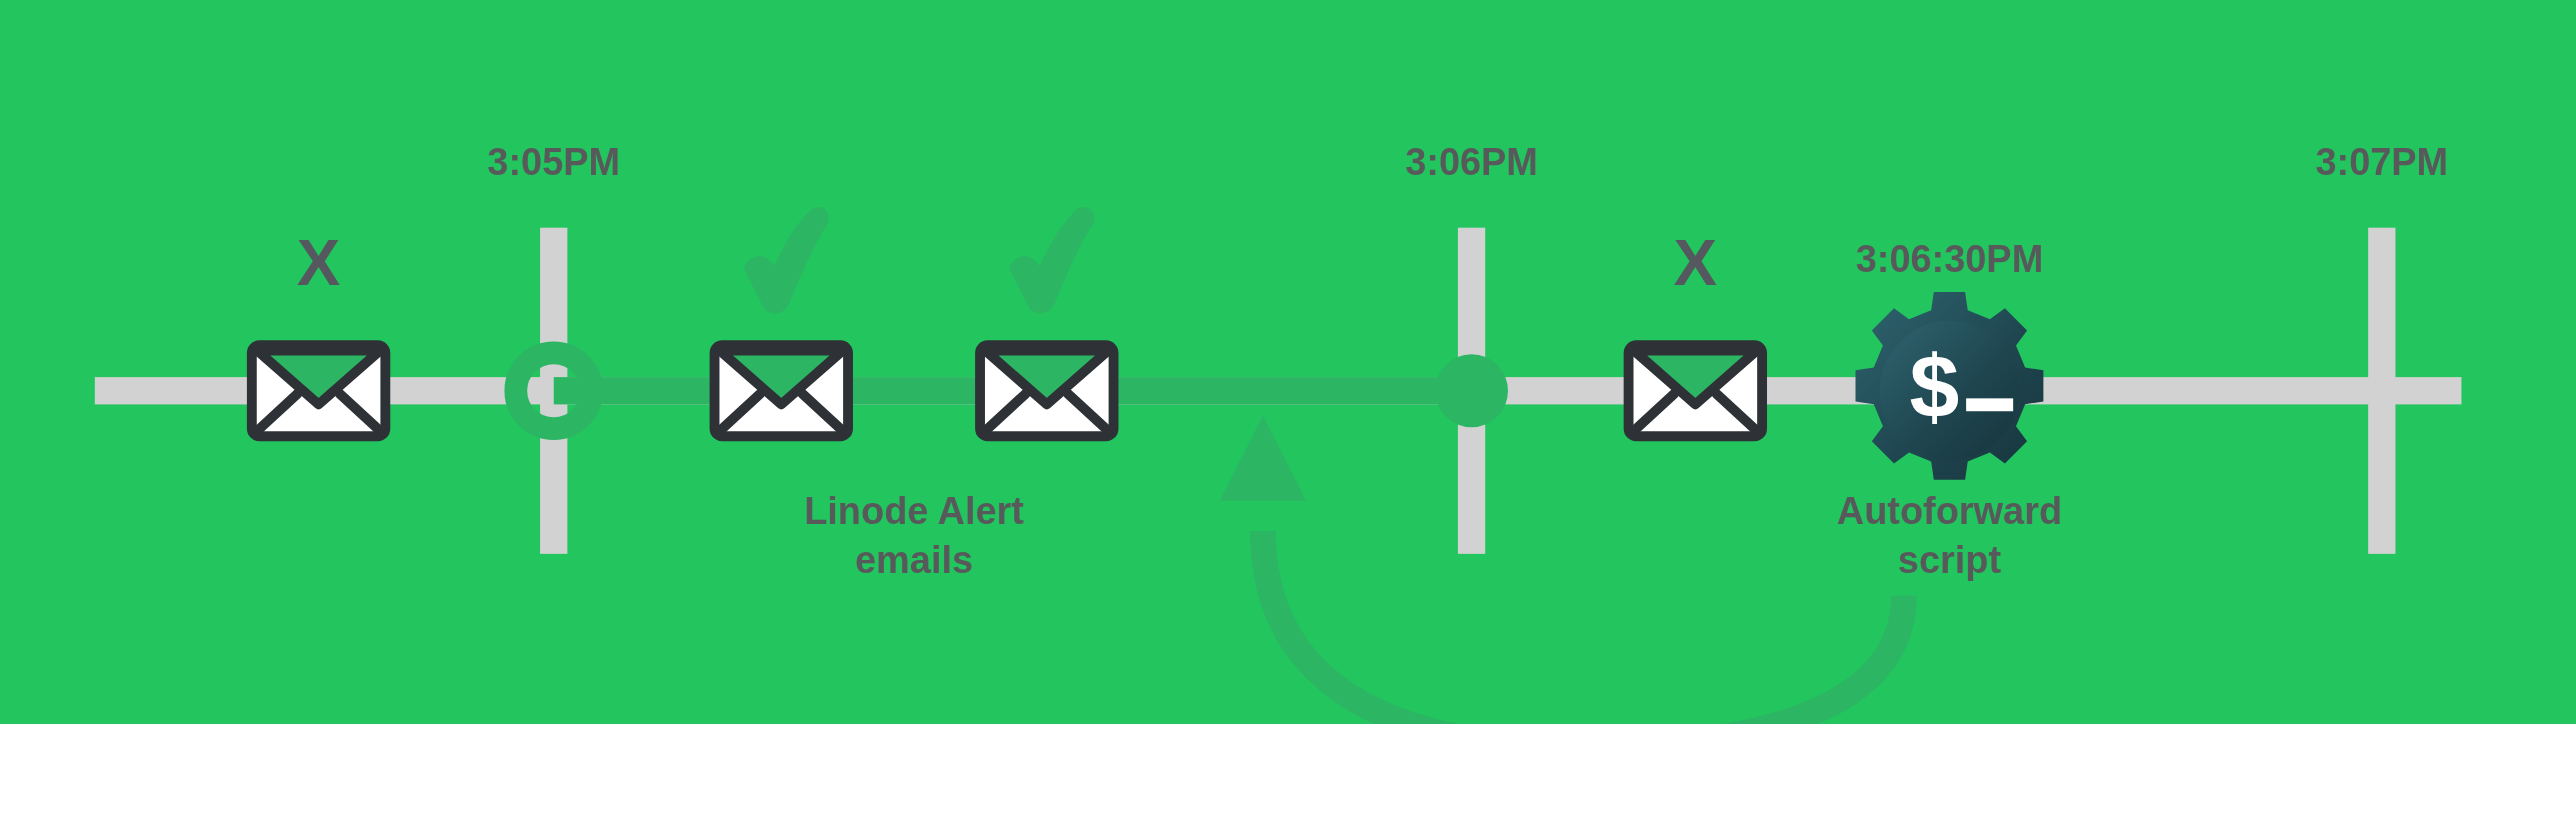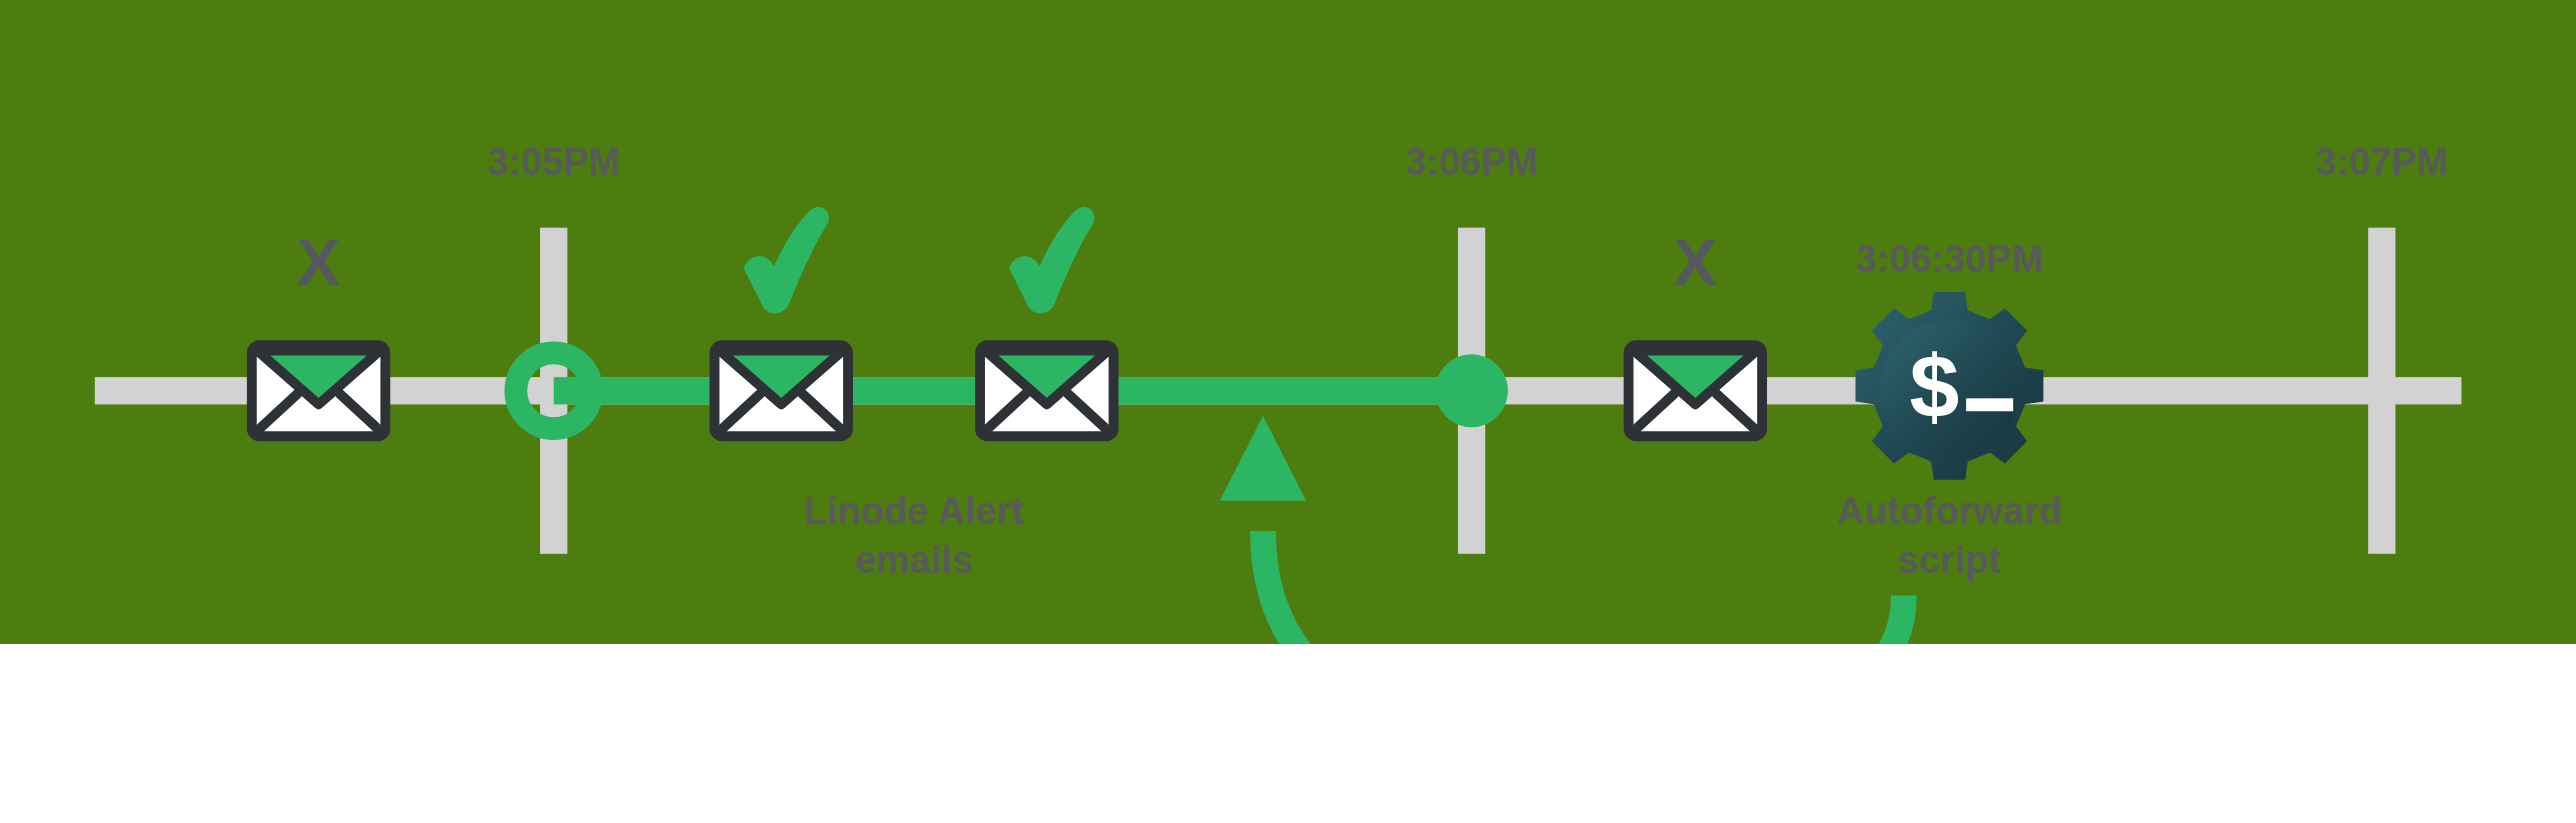--- a/index.html
+++ b/index.html
@@ -7,22 +7,22 @@
     margin: 0;
     padding: 0;
     background: #ffffff;
   }
   body {
     font-family: "Liberation Sans", sans-serif;
   }
   #stage {
     position: relative;
     width: 2576px;
-    height: 644px;
-    background: #4d7c0f;
+    height: 724px;
+    background: #22c55e;
     overflow: hidden;
   }
   #timeline-svg {
     position: absolute;
     left: 0;
     top: 0;
     width: 2576px;
     height: 824px;
     display: block;
   }

